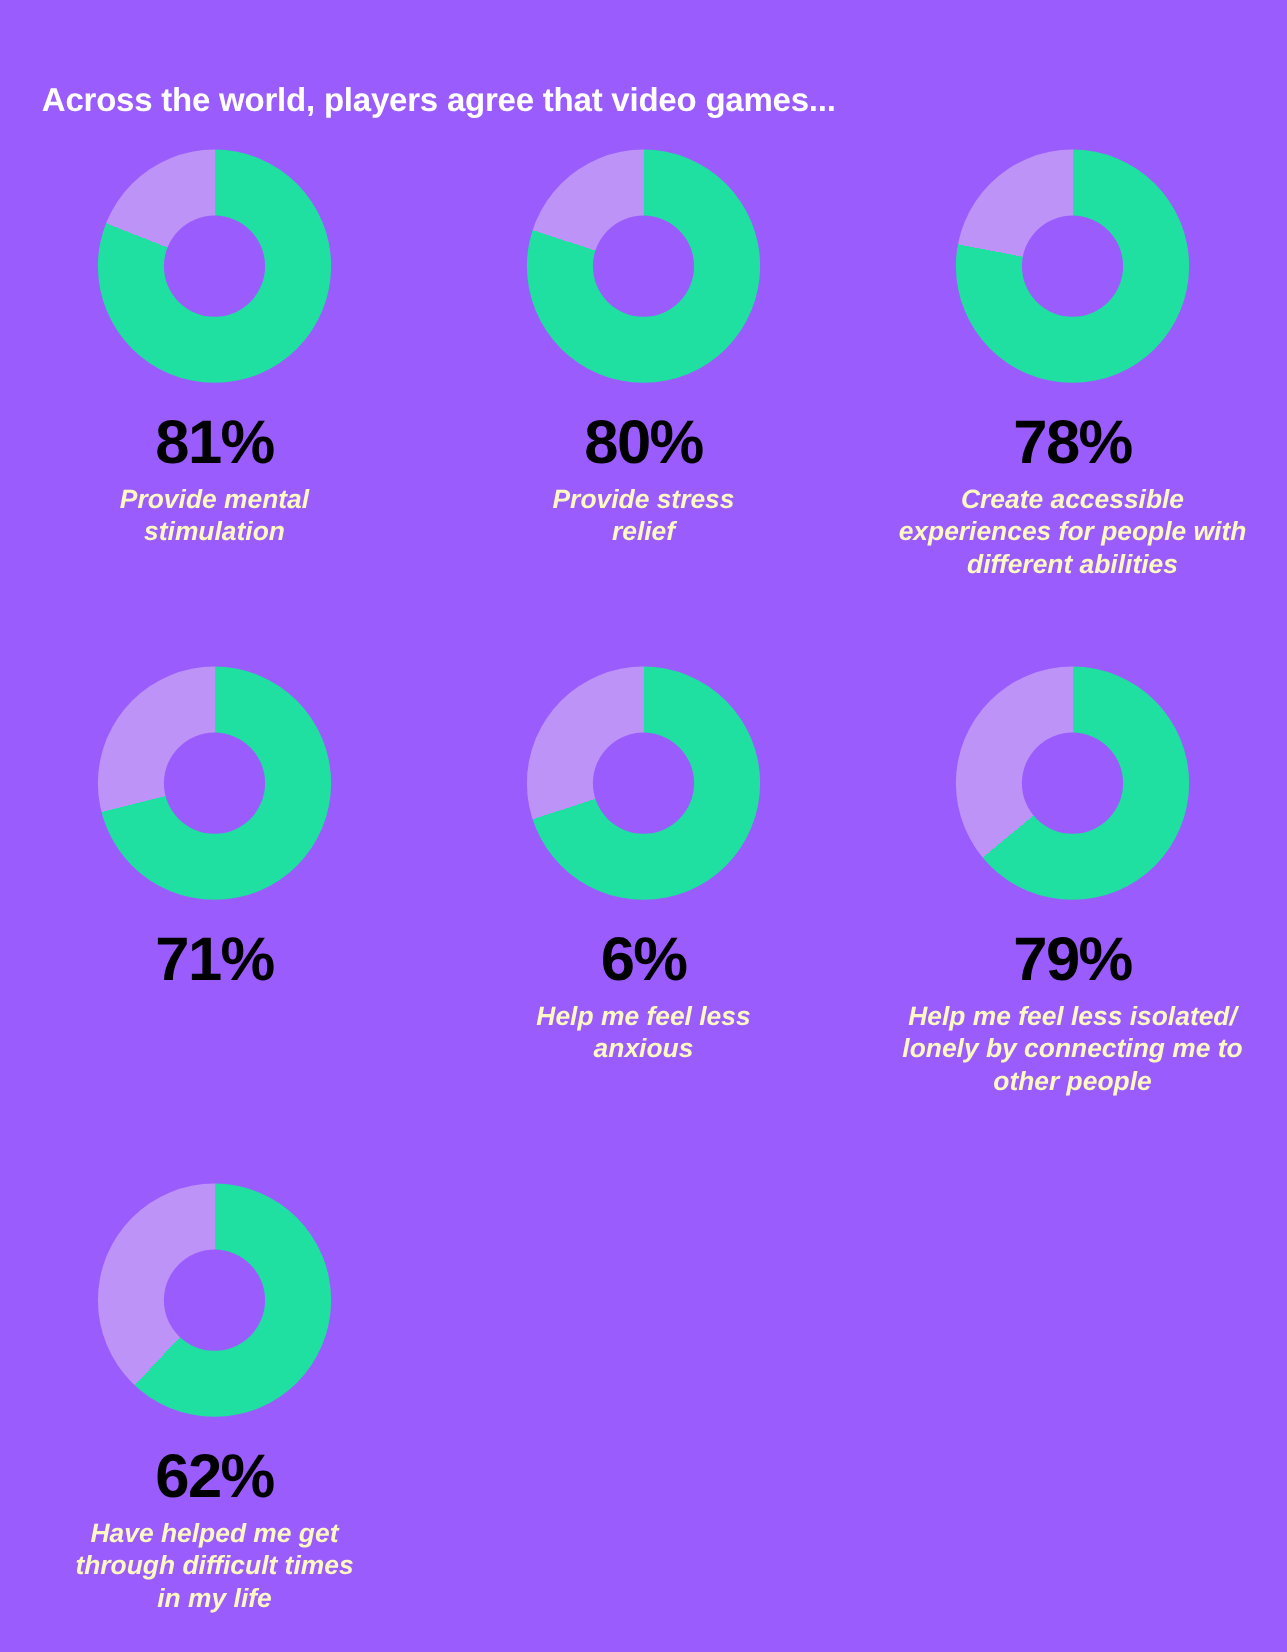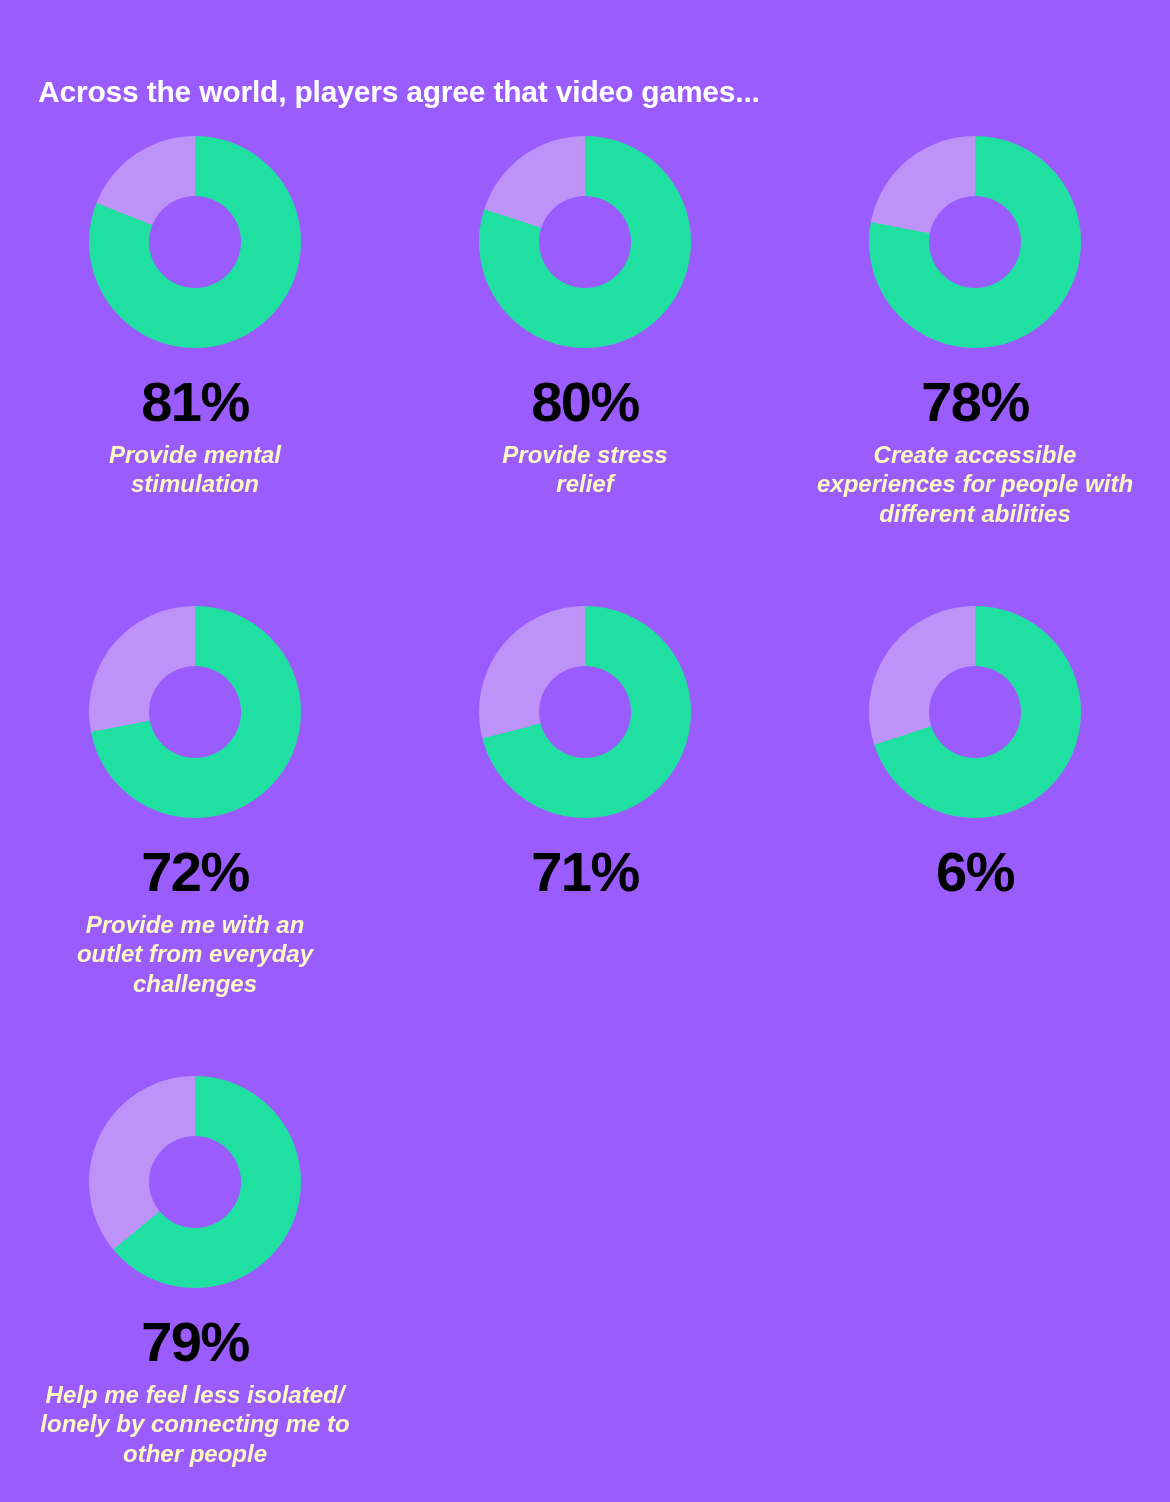--- a/index.html
+++ b/index.html
@@ -109,53 +109,55 @@
         <div class="donut" style="background: conic-gradient(rgb(31, 224, 160) 0deg, rgb(31, 224, 160) 280.8deg, rgb(190, 147, 247) 280.8deg, rgb(190, 147, 247) 360deg);"></div>
         <div class="donut-hole"></div>
       </div>
       <div class="pct">78%</div>
       <div class="label">Create accessible
 experiences for people with
 different abilities</div>
     </div>
 
 
-    <div class="cell">
-      <div class="donut-wrap">
-        <div class="donut" style="background: conic-gradient(rgb(31, 224, 160) 0deg, rgb(31, 224, 160) 259.2deg, rgb(190, 147, 247) 259.2deg, rgb(190, 147, 247) 360deg);"></div>
-        <div class="donut-hole"></div>
-      </div>
-      <div class="pct">72%</div>
-      <div class="label">Provide me with an
-outlet from everyday
-challenges</div>
-    </div>
 
     <div class="cell">
       <div class="donut-wrap">
         <div class="donut" style="background: conic-gradient(rgb(31, 224, 160) 0deg, rgb(31, 224, 160) 255.6deg, rgb(190, 147, 247) 255.6deg, rgb(190, 147, 247) 360deg);"></div>
         <div class="donut-hole"></div>
       </div>
       <div class="pct">71%</div>
     </div>
 
     <div class="cell">
       <div class="donut-wrap">
         <div class="donut" style="background: conic-gradient(rgb(31, 224, 160) 0deg, rgb(31, 224, 160) 252deg, rgb(190, 147, 247) 252deg, rgb(190, 147, 247) 360deg);"></div>
         <div class="donut-hole"></div>
       </div>
       <div class="pct">6%</div>
+      <div class="label">Help me feel less
+anxious</div>
     </div>
 
     <div class="cell wide">
       <div class="donut-wrap">
         <div class="donut" style="background: conic-gradient(rgb(31, 224, 160) 0deg, rgb(31, 224, 160) 230.4deg, rgb(190, 147, 247) 230.4deg, rgb(190, 147, 247) 360deg);"></div>
         <div class="donut-hole"></div>
       </div>
       <div class="pct">79%</div>
       <div class="label">Help me feel less isolated/
 lonely by connecting me to
 other people</div>
     </div>
 
+    <div class="cell wide">
+      <div class="donut-wrap">
+        <div class="donut" style="background: conic-gradient(rgb(31, 224, 160) 0deg, rgb(31, 224, 160) 223.2deg, rgb(190, 147, 247) 223.2deg, rgb(190, 147, 247) 360deg);"></div>
+        <div class="donut-hole"></div>
+      </div>
+      <div class="pct">62%</div>
+      <div class="label">Have helped me get
+through difficult times
+in my life</div>
+    </div>
 
   </div>
 </div>
 
 </body></html>

